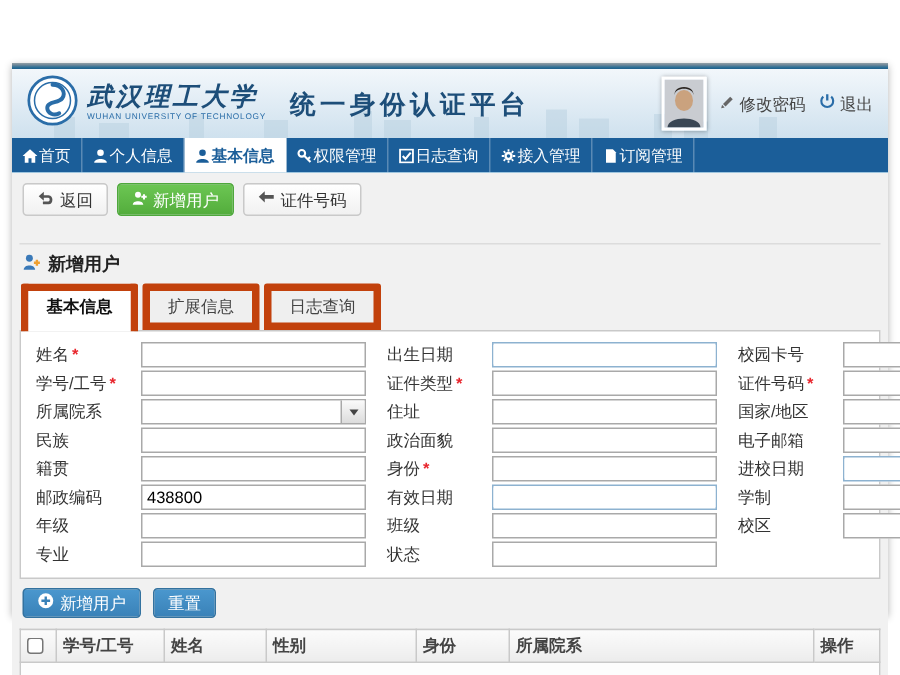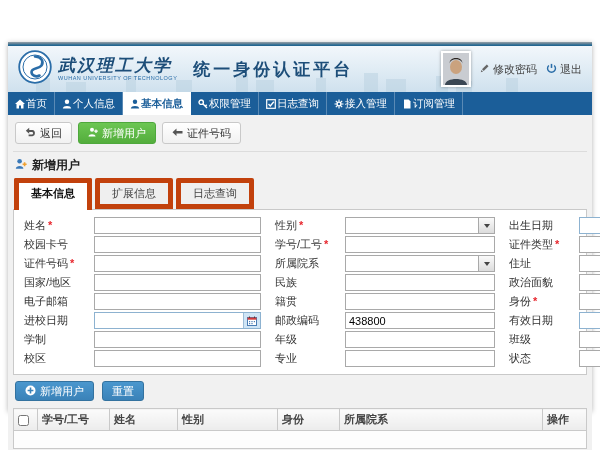--- a/index.html
+++ b/index.html
@@ -17,21 +17,21 @@
   .hdr-right{margin-left:auto;display:flex;align-items:center;gap:9px;font-size:11px;color:#444;position:relative;z-index:2;}
   .hdr-link{display:flex;align-items:center;gap:3px;cursor:pointer;text-align:center;}
   .avatar{width:26px;height:32px;border:2px solid #fff;box-shadow:0 0 3px rgba(0,0,0,.35);display:block;}
   
   .nav{height:23px;flex:none;background:#1b5e99;display:flex;font-size:10.5px;color:#fff;}
   .nav-item{display:flex;align-items:center;gap:1px;padding:0 7px;border-right:1px solid rgba(255,255,255,.28);cursor:pointer;white-space:nowrap;}
   .nav-item.active{background:#fff;color:#1b5e99;font-weight:bold;}
   .nico{display:flex;align-items:center;}
   
   .content{flex:1;background:#f1f1f1;padding:4px 5px;box-sizing:border-box;display:flex;flex-direction:column;}
-  .toolbar{display:flex;gap:6px;padding:3px 2px 7px;border-bottom:1px solid #dcdcdc;}
+  .toolbar{display:flex;gap:6px;padding:3px 2px 18px;border-bottom:1px solid #dcdcdc;}
   .btn{display:inline-flex;align-items:center;gap:4px;font-size:11px;height:22px;padding:0 9px;border-radius:3px;cursor:pointer;box-sizing:border-box;}
   .btn-light{background:linear-gradient(#ffffff,#f1f1f1);border:1px solid #c9c9c9;color:#333;}
   .btn-green{background:linear-gradient(#6cc653,#53ad3c);border:1px solid #4ea83c;color:#fff;}
   .btn-blue{background:linear-gradient(#4a97ce,#3a82b8);border:1px solid #33729f;color:#fff;height:20px;}
   .sec-title{display:flex;align-items:center;gap:5px;font-size:12px;font-weight:bold;color:#222;padding:5px 2px 4px;}
   .tabs{display:flex;gap:3px;position:relative;z-index:2;padding-left:1px;}
   .tab{font-size:11px;color:#444;background:#efefef;border:5px solid #c2410c;border-radius:2px 2px 0 0;padding:3px 12px;cursor:pointer;}
   .tab.active{background:#fff;color:#111;font-weight:bold;border-bottom:none;margin-bottom:-1px;padding-bottom:4px;}
   .panel{background:#fff;border:1px solid #c9c9c9;padding:7px 10px;}
   .form-grid{display:grid;grid-template-columns:repeat(3,1fr);column-gap:14px;row-gap:2px;}
@@ -215,29 +215,20 @@
       <span class="tab">日志查询</span>
     </div>
 
     <div class="panel">
       <div class="form-grid">
         <div class="field">
             <span class="lbl"><span>姓名</span><span class="req">*</span></span>
             <input class="inp" value="" style="">
           </div>
         <div class="field">
-            <span class="lbl"><span>性别</span><span class="req">*</span></span>
-            <span class="selwrap">
-              <span class="selval"></span>
-              <span class="selarrow">
-                <span class="tri"></span>
-              </span>
-            </span>
-          </div>
-        <div class="field">
             <span class="lbl"><span>出生日期</span><span class="req"></span></span>
             <span class="dwrap">
               <input class="dinp" value="" style="">
             </span>
           </div>
         <div class="field">
             <span class="lbl"><span>校园卡号</span><span class="req"></span></span>
             <input class="inp" value="" style="">
           </div>
         <div class="field">

